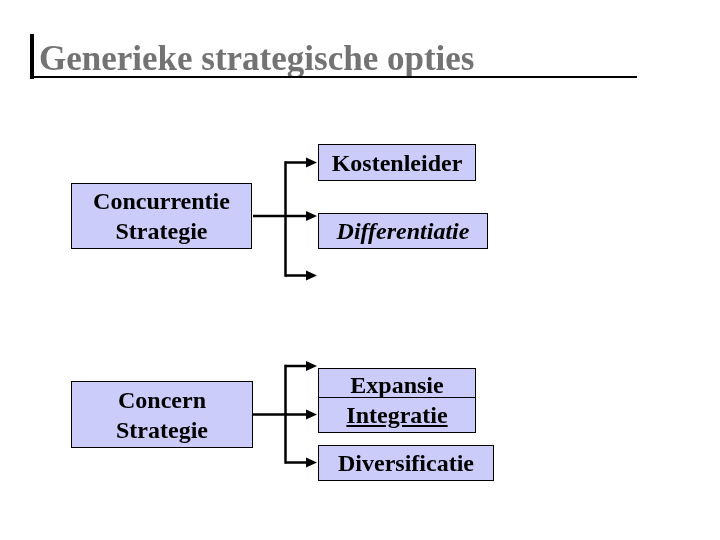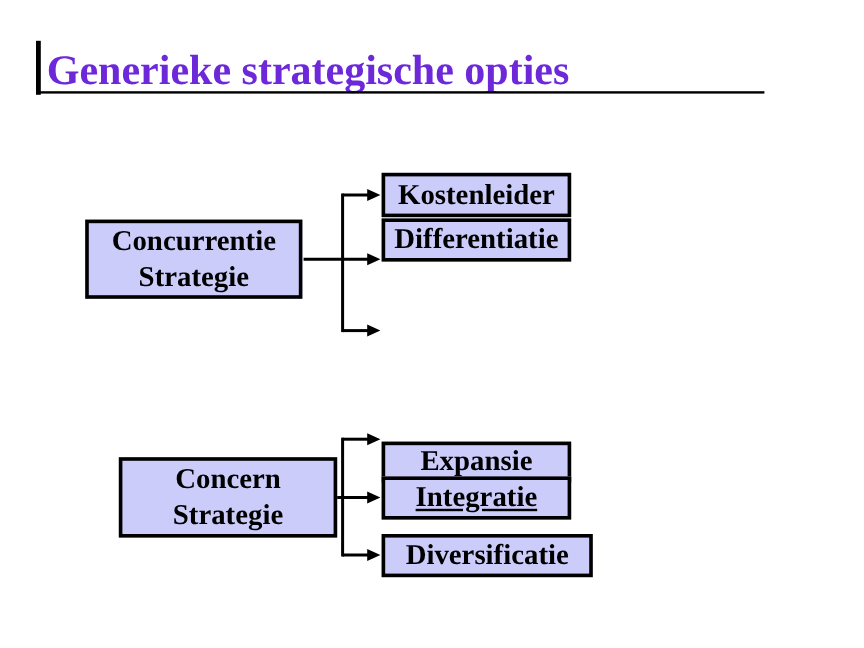--- a/index.html
+++ b/index.html
@@ -5,26 +5,26 @@
   * { margin: 0; padding: 0; box-sizing: border-box; }
   html, body { width: 720px; height: 540px; background: #ffffff; overflow: hidden; }
   #slide {
     position: relative; width: 720px; height: 540px; background: #ffffff;
     font-family: "Liberation Serif", "DejaVu Serif", serif;
   }
   .abs { position: absolute; }
   #title-bar { left: 30px; top: 34px; width: 4px; height: 45px; background: #000000; }
   #slide-title {
     left: 39px; top: 38px; width: 600px; height: 42px;
-    font-size: 35px; font-weight: bold; color: #6d28d9; white-space: nowrap;
+    font-size: 35px; font-weight: bold; color: #737373; white-space: nowrap;
     line-height: 42px;
   }
   #title-underline { left: 30px; top: 76px; width: 607px; height: 2px; background: #000000; }
   .node {
-    position: absolute; background: #CCCCFA; border: 3px solid #000000;
+    position: absolute; background: #CCCCFA; border: 1px solid #000000;
     display: flex; flex-direction: column; align-items: center; justify-content: center;
     font-weight: bold; color: #000000; text-align: center;
   }
   .node.source { font-size: 24px; line-height: 30px; }
   .node.target { font-size: 24px; line-height: 28px; }
   #connector-layer { position: absolute; left: 0; top: 0; width: 720px; height: 540px; }
   #connector-layer line { stroke: #000000; stroke-width: 2.5; }
   #connector-layer polygon { fill: #000000; }
 </style>
 </head>
@@ -55,25 +55,25 @@
     <polygon points="317,462.5 306,457.5 306,467.5"></polygon>
   </svg>
 
   <div class="node source" style="left:71px; top:183px; width:181px; height:66px;">
     <span>Concurrentie</span>
     <span>Strategie</span>
   </div>
   <div class="node target" style="left:318px; top:144px; width:158px; height:37px;">
     <span>Kostenleider</span>
   </div>
-  <div class="node target" style="left:318px; top:182px; width:158px; height:36px;">
+  <div class="node target" style="left:318px; top:213px; width:170px; height:36px;font-style:italic;">
     <span>Differentiatie</span>
   </div>
 
-  <div class="node source" style="left:71px; top:381px; width:182px; height:67px;margin-left:28px;">
+  <div class="node source" style="left:71px; top:381px; width:182px; height:67px;">
     <span>Concern</span>
     <span>Strategie</span>
   </div>
   <div class="node target" style="left:318px; top:368px; width:158px; height:34px;">
     <span>Expansie</span>
   </div>
   <div class="node target" style="left:318px; top:397px; width:158px; height:36px;text-decoration:underline;">
     <span>Integratie</span>
   </div>
   <div class="node target" style="left:318px; top:445px; width:176px; height:36px;">

